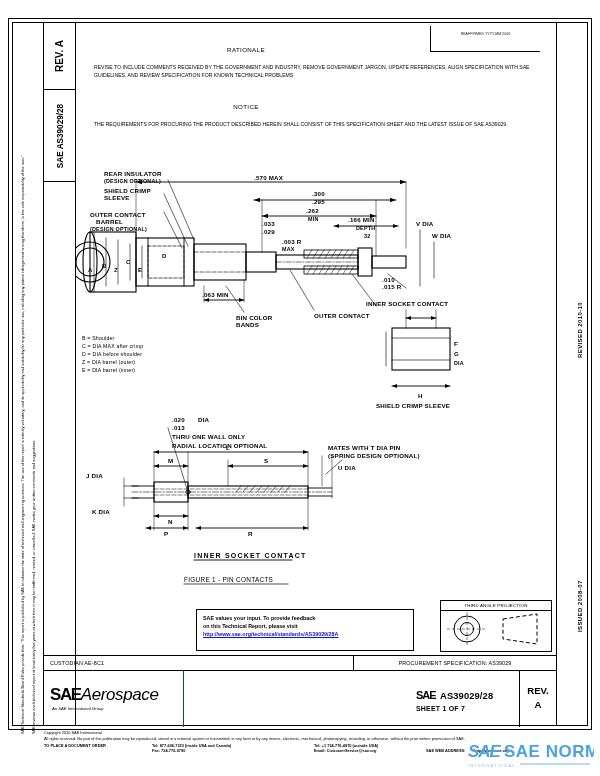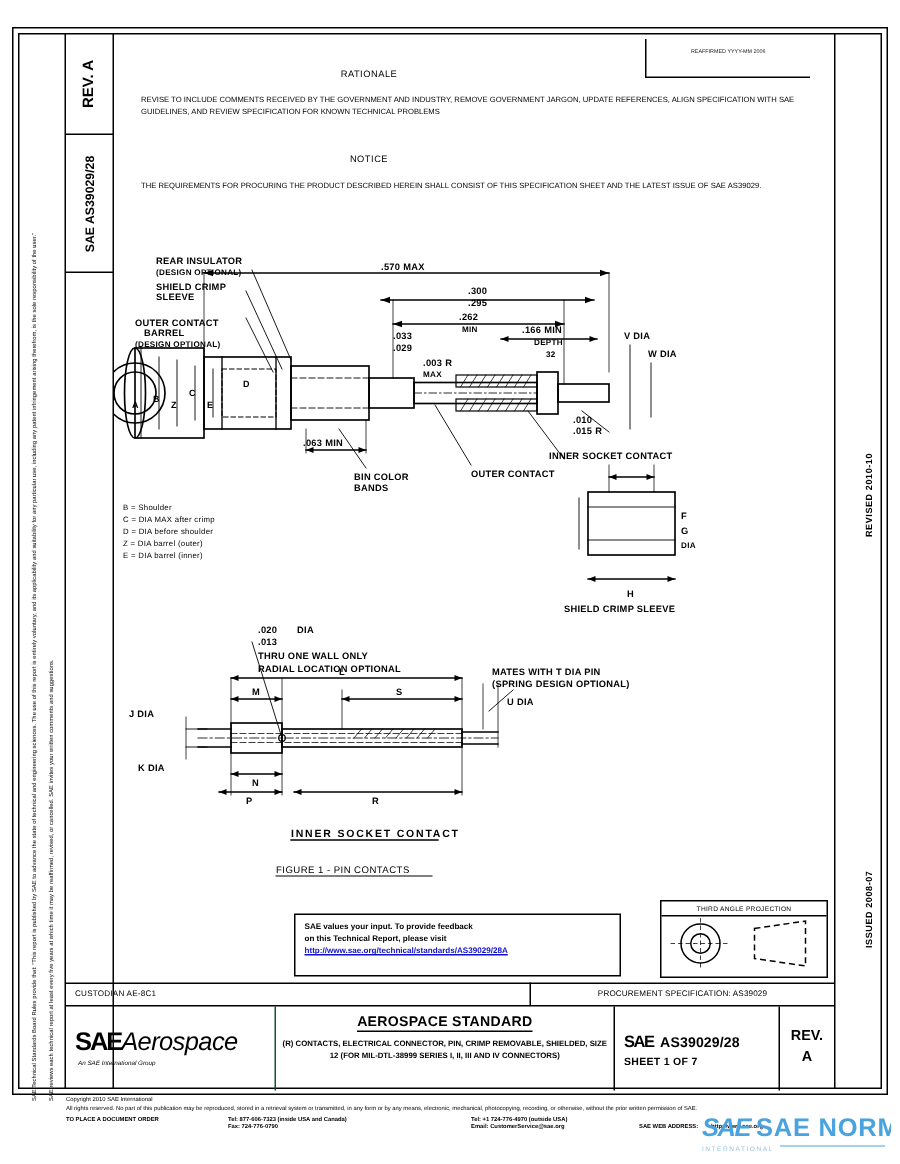--- a/index.html
+++ b/index.html
@@ -374,24 +374,20 @@
   <div class="abs" id="tb-proc">PROCUREMENT SPECIFICATION:  AS39029</div>
 
   <div class="abs" id="tb-main">
     <div class="abs" id="tb-logo">
       <div style="position:absolute;left:6px;top:14px;">
         <span class="sae-mark" style="font-size:17px;font-style:normal;letter-spacing:-1.4px;">SAE</span><span style="font-size:17px;font-style:italic;letter-spacing:-0.4px;">Aerospace</span>
       </div>
       <div style="position:absolute;left:8px;top:35px;font-size:4.2px;font-style:italic;">An SAE International Group</div>
     </div>
 
-    <div class="abs" id="tb-desc">
-      <div class="as">AEROSPACE STANDARD</div>
-      <div class="dsc">(R) CONTACTS, ELECTRICAL CONNECTOR, PIN, CRIMP REMOVABLE, SHIELDED, SIZE 12 (FOR MIL-DTL-38999 SERIES I, II, III AND IV CONNECTORS)</div>
-    </div>
 
     <div class="abs" id="tb-num">
       <div style="position:absolute;left:6px;top:14px;">
         <span class="sae-mark" style="font-size:11px;font-style:normal;letter-spacing:-1px;">SAE</span>
         <span style="font-size:9.4px;font-weight:bold;letter-spacing:.1px;">AS39029/28</span>
       </div>
       <div style="position:absolute;left:6px;top:34px;font-size:7px;font-weight:bold;letter-spacing:.2px;">SHEET 1 OF 7</div>
     </div>
 
     <div class="abs" id="tb-rev">

